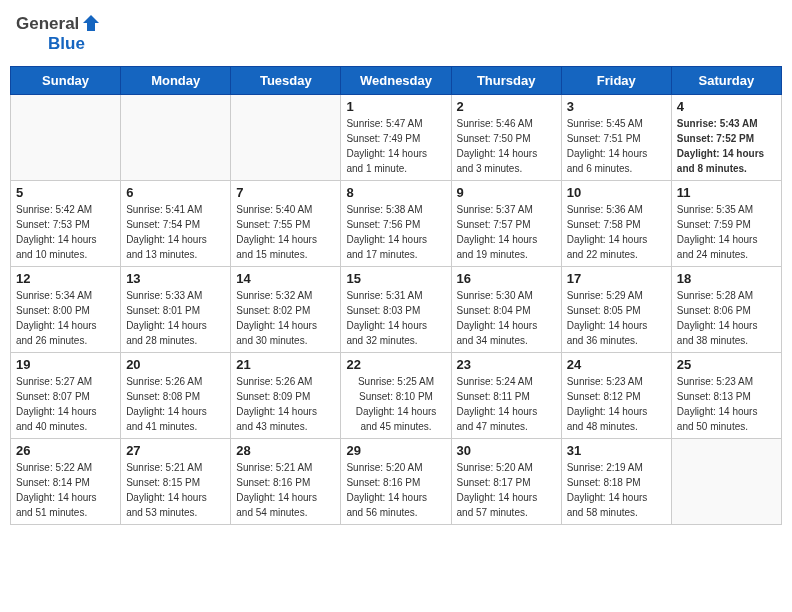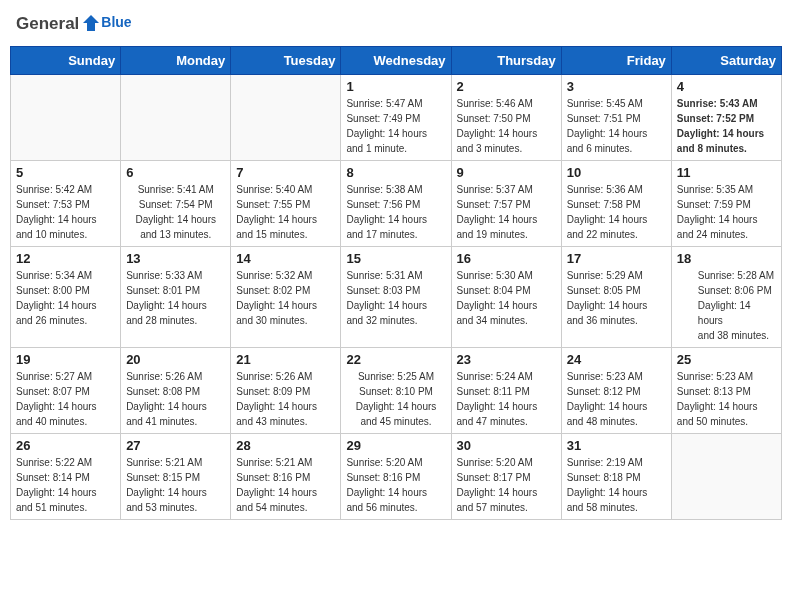--- a/index.html
+++ b/index.html
@@ -12,20 +12,21 @@
     }
     .header {
       display: flex;
       justify-content: space-between;
       align-items: flex-start;
       margin-bottom: 8px;
       padding: 4px 6px;
     }
     .logo {
       display: flex;
+      flex-direction: column;
       align-items: flex-start;
     }
     .header-right {
       text-align: right;
     }
     .month-title {
       font-size: 36px;
       font-weight: bold;
       color: #1a1a2e;
     }
@@ -34,21 +35,21 @@
       color: #333;
     }
     .calendar {
       width: 100%;
       border-collapse: collapse;
       font-size: 11px;
     }
     .calendar th {
       background: #1565c0;
       color: #fff;
-      text-align: right;
+      text-align: center;
       padding: 6px 5px;
       font-size: 13px;
       font-weight: bold;
       border: 1px solid #0d47a1;
     }
     .calendar td {
       border: 1px solid #ccc;
       vertical-align: top;
       padding: 4px 5px;
       min-height: 80px;
@@ -74,24 +75,25 @@
       display: flex;
       align-items: center;
     }
     .logo-text-general {
       font-size: 17px;
       font-weight: bold;
       color: #444;
       letter-spacing: 0;
     }
     .logo-text-blue {
-      font-size: 14px;
+      font-size: 17px;
       font-weight: bold;
       color: #1565c0;
       letter-spacing: 0;
+      margin-left: 32px;
     }
   </style>
 </head>
 <body>
 
 <div class="header">
   <div class="logo">
     <div class="logo-wrapper">
       <span class="logo-text-general">General</span>
       <svg width="20" height="20" viewBox="0 0 20 20" style="margin-left:2px;margin-top:-2px;">
@@ -155,21 +157,21 @@
       <tr>
         <td>
           <span class="day-num">5</span>
           <div class="day-info" style="white-space: pre-line;">Sunrise: 5:42 AM
 Sunset: 7:53 PM
 Daylight: 14 hours
 and 10 minutes.</div>
         </td>
         <td>
           <span class="day-num">6</span>
-          <div class="day-info" style="white-space: pre-line; text-align: center;">Sunrise: 5:41 AM
+          <div class="day-info" style="white-space: pre-line;">Sunrise: 5:41 AM
 Sunset: 7:54 PM
 Daylight: 14 hours
 and 13 minutes.</div>
         </td>
         <td>
           <span class="day-num">7</span>
           <div class="day-info" style="white-space: pre-line;">Sunrise: 5:40 AM
 Sunset: 7:55 PM
 Daylight: 14 hours
 and 15 minutes.</div>
@@ -241,21 +243,21 @@
         </td>
         <td>
           <span class="day-num">17</span>
           <div class="day-info" style="white-space: pre-line;">Sunrise: 5:29 AM
 Sunset: 8:05 PM
 Daylight: 14 hours
 and 36 minutes.</div>
         </td>
         <td>
           <span class="day-num">18</span>
-          <div class="day-info" style="white-space: pre-line; margin-left: 21px;">Sunrise: 5:28 AM
+          <div class="day-info" style="white-space: pre-line;">Sunrise: 5:28 AM
 Sunset: 8:06 PM
 Daylight: 14 hours
 and 38 minutes.</div>
         </td>
       </tr>
       <tr>
         <td>
           <span class="day-num">19</span>
           <div class="day-info" style="white-space: pre-line;">Sunrise: 5:27 AM
 Sunset: 8:07 PM

